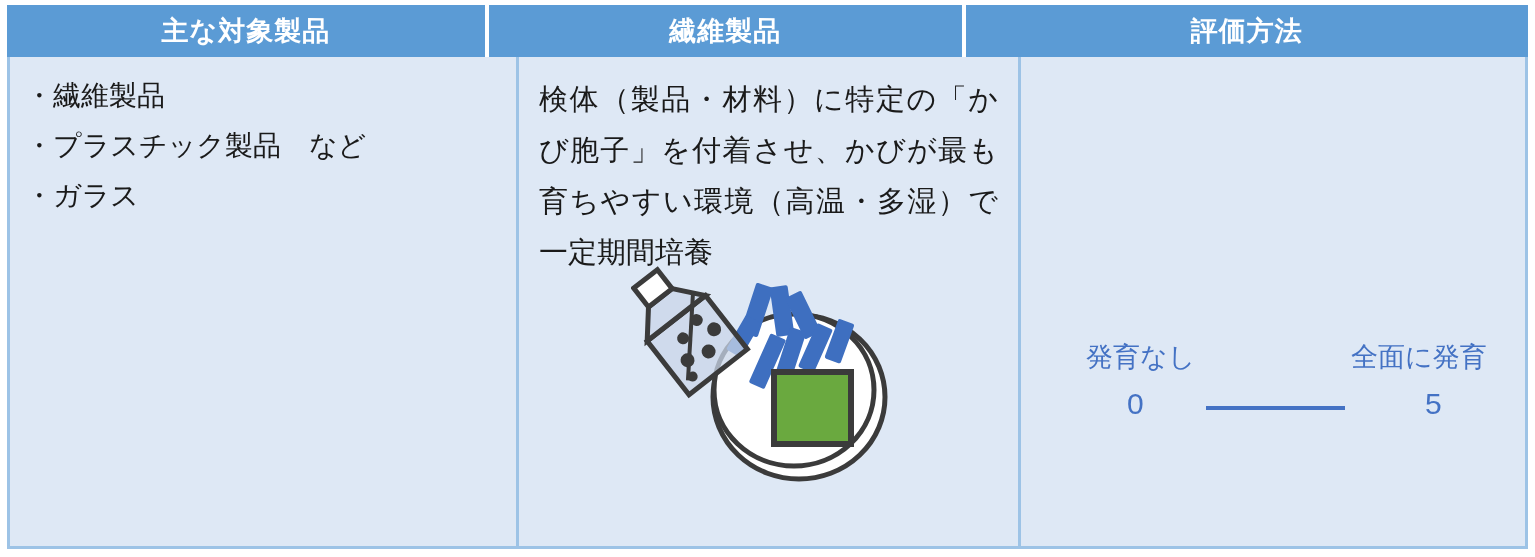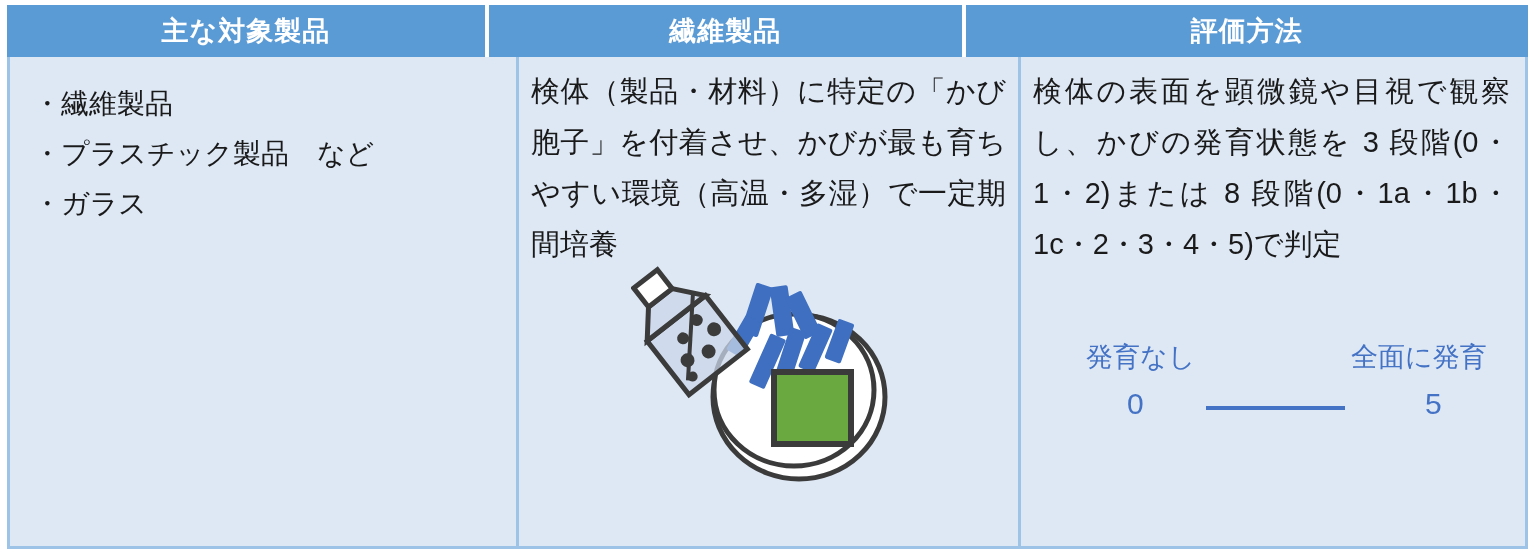--- a/index.html
+++ b/index.html
@@ -66,34 +66,34 @@
     position: relative;
     box-sizing: border-box;
     background: #DEE8F5;
   }
   .body-cell.c1 { width: 506px; }
   .body-cell.c2 { width: 505px; border-left: 3px solid #9DC3E6; border-right: 3px solid #9DC3E6;}
   .body-cell.c3 { width: 501px; }
 
   
   .product-list {
-    margin: 12px;
+    margin: 4px;
     padding: 10px 0 0 11px;
     list-style: none;
   }
   .product-list li {
     font-size: 28px;
     color: #1a1a1a;
     line-height: 50px;
     white-space: nowrap;
   }
 
   
   .para {
-    margin: 0;
+    margin: 8px;
     padding: 9px 12px 0 12px;
     font-size: 29px;
     line-height: 51px;
     color: #1a1a1a;
     text-align: justify;
     text-justify: inter-character;
   }
 
   
   .illustration {
@@ -197,21 +197,20 @@
             <circle cx="82" cy="76" r="7"></circle>
             <circle cx="52" cy="64" r="6"></circle>
             <circle cx="74" cy="58" r="6"></circle>
             <circle cx="36" cy="100" r="5"></circle>
           </g>
         </g>
       </svg>
     </div>
 
     <div class="body-cell c3">
-      <p class="para">検体の表面を顕微鏡や目視で観察し、かびの発育状態を 3 段階(0・1・2)または 8 段階(0・1a・1b・1c・2・3・4・5)で判定</p>
 
       <div class="scale">
         <span class="scale-label right">全面に発育</span>
         <span class="scale-label left">発育なし</span>
         <span class="scale-value left">0</span>
         <span class="scale-value right">5</span>
         <div class="scale-line"></div>
       </div>
     </div>
 

